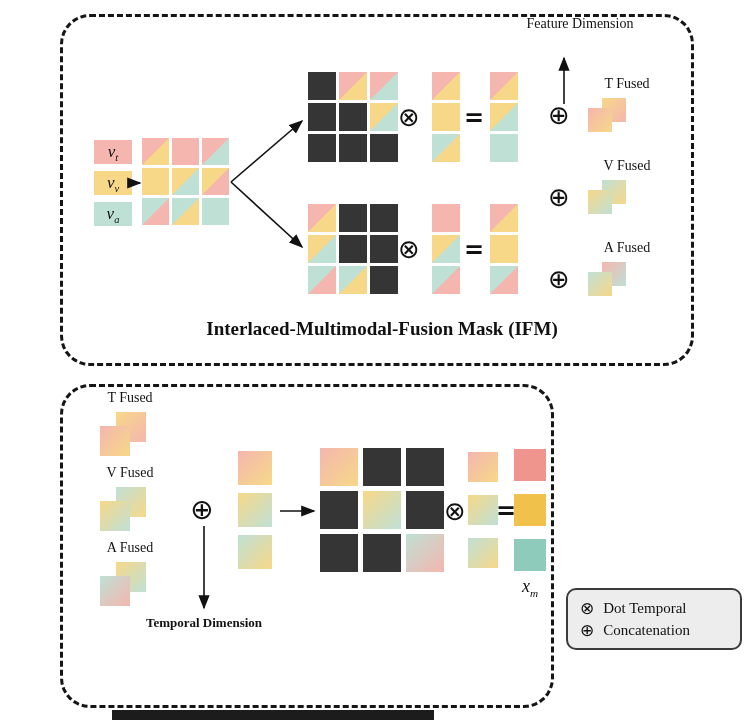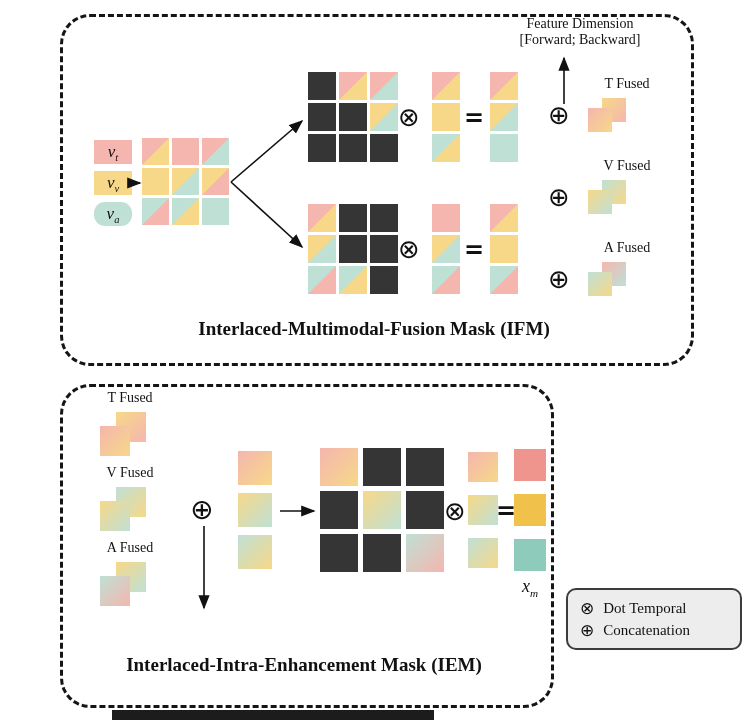--- a/index.html
+++ b/index.html
@@ -30,21 +30,21 @@
   .title{position:absolute;text-align:center;font-weight:700;font-size:19px;}
   .sym{position:absolute;font-family:"DejaVu Sans",sans-serif;line-height:1;font-weight:400;}
   .eq{font-weight:700;}
   .mathlbl{position:absolute;text-align:center;font-style:italic;font-size:18px;}
   .small-bold{font-weight:700;font-size:13px;}
 
   .vlabel{position:absolute;width:38px;height:24px;line-height:24px;text-align:center;
           font-style:italic;font-size:17px;}
   .bg-pink{background:var(--pink);text-align:center;}
   .bg-yellow{background:var(--yellow);}
-  .bg-teal{background:var(--teal);border-radius:11px;}
+  .bg-teal{background:var(--teal);}
   sub{font-size:62%;}
 
   .legend{position:absolute;background:var(--legend_bg);border:2px solid #3c3c3c;border-radius:10px;
           display:flex;flex-direction:column;justify-content:center;gap:5px;padding:6px 12px;box-sizing:border-box;}
   .legend-row{display:flex;align-items:center;gap:9px;font-size:15px;}
   .legend-sym{font-family:"DejaVu Sans",sans-serif;font-size:17px;line-height:1;}
 
   .arrows{position:absolute;left:0;top:0;pointer-events:none;}
   .artifact{position:absolute;background:#1c1c1c;}
 </style>
@@ -114,21 +114,20 @@
     </div>
   <span class="sym eq" style="left:464px;top:238px;font-size:24px;">=</span>
   <div class="grid col28" style="left:490px;top:204px;">
       <div class="cell" style="background:linear-gradient(to bottom right,#f4b6af 49.5%,#f7d888 50.5%)"></div>
       <div class="cell" style="background:#f7d888"></div>
       <div class="cell" style="background:linear-gradient(to bottom right,#bfe0d5 49.5%,#f4b6af 50.5%)"></div>
     </div>
 
   <div class="lbl" style="left:480px;top:16px;width:200px;">
     <div>Feature Dimension</div>
-    <div>[Forward; Backward]</div>
   </div>
 
   <div class="lbl" style="left:590px;top:76px;width:74px;">T Fused</div>
   <span class="sym" style="left:548px;top:102px;font-size:26px;">⊕</span>
   <div class="chips chips-sm" style="left:588px;top:98px;">
       <span class="chip chip-back" style="background:linear-gradient(135deg,#f7d888,#f4b6af)"></span>
       <span class="chip chip-front" style="background:linear-gradient(135deg,#f4b6af,#f7d888)"></span>
     </div>
 
   <div class="lbl" style="left:590px;top:158px;width:74px;">V Fused</div>
@@ -138,21 +137,21 @@
       <span class="chip chip-front" style="background:linear-gradient(135deg,#f7d888,#bfe0d5)"></span>
     </div>
 
   <div class="lbl" style="left:590px;top:240px;width:74px;">A Fused</div>
   <span class="sym" style="left:548px;top:266px;font-size:26px;">⊕</span>
   <div class="chips chips-sm" style="left:588px;top:262px;">
       <span class="chip chip-back" style="background:linear-gradient(135deg,#f4b6af,#bfe0d5)"></span>
       <span class="chip chip-front" style="background:linear-gradient(135deg,#bfe0d5,#f7d888)"></span>
     </div>
 
-  <div class="title" style="left:60px;top:318px;width:628px;">Interlaced-Multimodal-Fusion Mask (IFM)</div>
+  <div class="title" style="left:68px;top:318px;width:628px;">Interlaced-Multimodal-Fusion Mask (IFM)</div>
 
   <div class="panel" style="left:60px;top:384px;width:488px;height:318px;"></div>
 
   <div class="lbl" style="left:92px;top:390px;width:76px;">T Fused</div>
   <div class="chips chips-lg" style="left:100px;top:412px;">
       <span class="chip chip-back" style="background:linear-gradient(135deg,#f7d888,#f4b6af)"></span>
       <span class="chip chip-front" style="background:linear-gradient(135deg,#f4b6af,#f7d888)"></span>
     </div>
 
   <div class="lbl" style="left:92px;top:465px;width:76px;">V Fused</div>
@@ -161,20 +160,21 @@
       <span class="chip chip-front" style="background:linear-gradient(135deg,#f7d888,#bfe0d5)"></span>
     </div>
 
   <div class="lbl" style="left:92px;top:540px;width:76px;">A Fused</div>
   <div class="chips chips-lg" style="left:100px;top:562px;">
       <span class="chip chip-back" style="background:linear-gradient(135deg,#f7d888,#bfe0d5)"></span>
       <span class="chip chip-front" style="background:linear-gradient(135deg,#bfe0d5,#f4b6af)"></span>
     </div>
 
   <span class="sym" style="left:190px;top:496px;font-size:28px;">⊕</span>
+  <div class="lbl small-bold" style="left:114px;top:616px;width:180px;">Temporal Dimension</div>
 
   <div class="grid col34" style="left:238px;top:451px;">
       <div class="cell" style="background:linear-gradient(135deg,#f4b6af,#f7d888)"></div>
       <div class="cell" style="background:linear-gradient(135deg,#f7d888,#bfe0d5)"></div>
       <div class="cell" style="background:linear-gradient(135deg,#bfe0d5,#f7d888)"></div>
     </div>
   <div class="grid g38" style="left:320px;top:448px;">
       <div class="cell" style="background:linear-gradient(135deg,#f4b6af,#f7d888)"></div>
       <div class="cell" style="background:#353535"></div>
       <div class="cell" style="background:#353535"></div>
@@ -193,21 +193,20 @@
     </div>
   <span class="sym eq" style="left:496px;top:499px;font-size:24px;">=</span>
   <div class="grid col32" style="left:514px;top:449px;">
       <div class="cell" style="background:#f0958d"></div>
       <div class="cell" style="background:#f0c14b"></div>
       <div class="cell" style="background:#8ecbbb"></div>
     </div>
 
   <div class="mathlbl" style="left:506px;top:576px;width:48px;"><span>x</span><sub>m</sub></div>
 
-  <div class="title" style="left:60px;top:654px;width:488px;">Interlaced-Intra-Enhancement Mask (IEM)</div>
 
   <div class="legend" style="left:566px;top:588px;width:176px;height:62px;">
     <div class="legend-row">
       <span class="legend-sym">⊗</span>
       <span>Dot Temporal</span>
     </div>
     <div class="legend-row">
       <span class="legend-sym">⊕</span>
       <span>Concatenation</span>
     </div>

